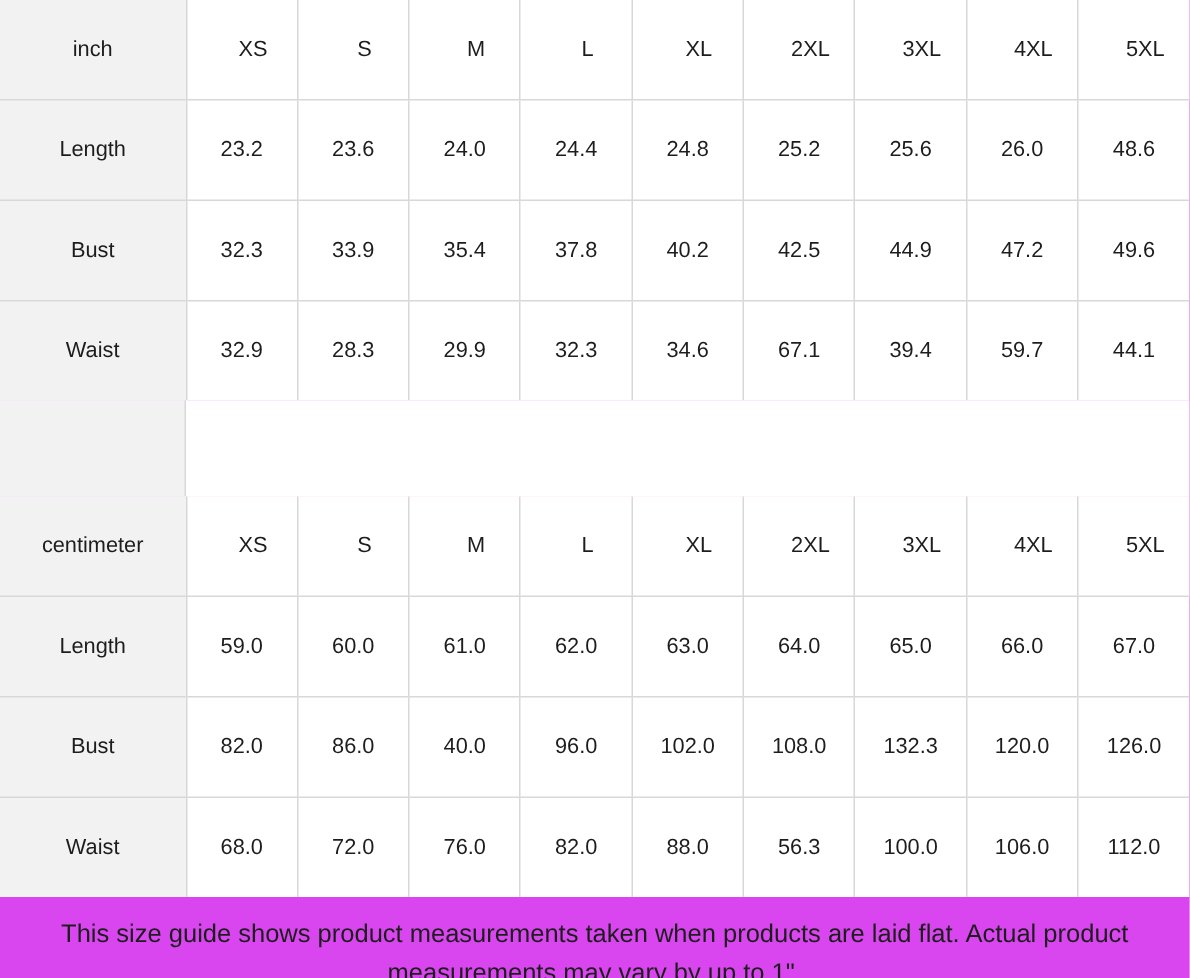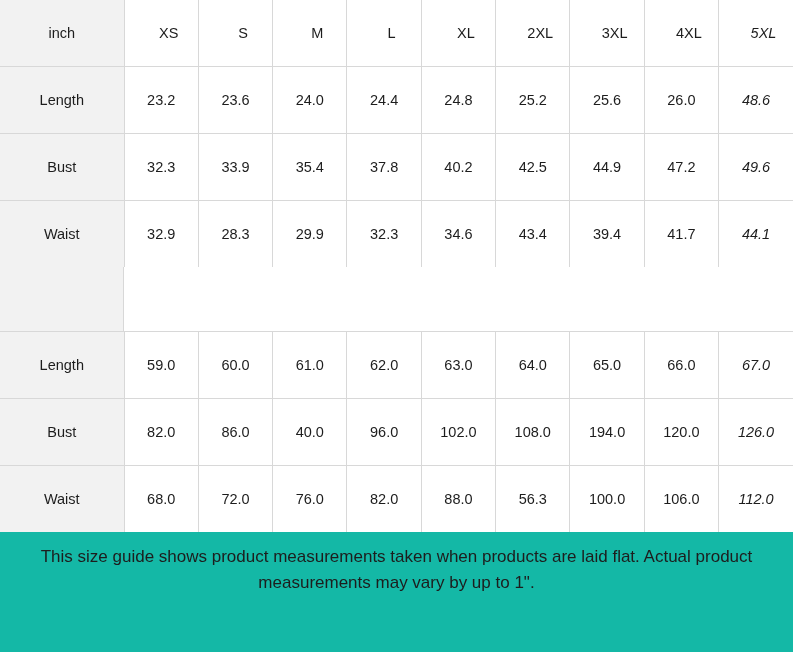--- a/index.html
+++ b/index.html
@@ -13,21 +13,21 @@
     font-family: "Liberation Sans", sans-serif;
     color: #1a1a1a;
     overflow: hidden;
   }
   .size-guide {
     width: 793px;
     height: 652px;
     box-sizing: border-box;
     display: flex;
     flex-direction: column;
-    background: #14b8a6;
+    background: #d946ef;
   }
   table.size-table {
     border-collapse: collapse;
     table-layout: fixed;
     width: 793px;
     background: #ffffff;
   }
   table.size-table col.label-col { width: 124px; }
   table.size-table col.size-col { width: 74.3px; }
 
@@ -47,21 +47,20 @@
   }
   table.size-table td.head-size {
     background: #ffffff;
     padding-left: 15px;
   }
   table.size-table tr.header-row td {
     height: 66px;
   }
   table.size-table td.last-col {
     border-right: none;
-    font-style: italic;
   }
   table.size-table tr.first-row td {
     border-top: none;
   }
   table.size-table tr.last-row td {
     border-bottom: none;
     text-align: center;
   }
   .spacer-row-block {
     display: flex;
@@ -145,23 +144,23 @@
         <td>47.2</td>
         <td class="last-col">49.6</td>
       </tr>
       <tr class="last-row">
         <td class="row-label">Waist</td>
         <td>32.9</td>
         <td>28.3</td>
         <td>29.9</td>
         <td>32.3</td>
         <td>34.6</td>
-        <td>43.4</td>
+        <td>67.1</td>
         <td>39.4</td>
-        <td>41.7</td>
+        <td>59.7</td>
         <td class="last-col">44.1</td>
       </tr>
     </tbody>
   </table>
 
   <div class="spacer-row-block">
     <div class="spacer-left"></div>
     <div class="spacer-right"></div>
   </div>
 
@@ -172,41 +171,53 @@
         <col class="size-col">
         <col class="size-col">
       <col class="size-col">
         <col class="size-col">
         <col class="size-col">
       <col class="size-col">
         <col class="size-col">
         <col class="size-col">
     </colgroup>
     <tbody>
+      <tr class="header-row first-row">
+        <td class="corner">centimeter</td>
+        <td class="head-size">XS</td>
+        <td class="head-size">S</td>
+        <td class="head-size">M</td>
+        <td class="head-size">L</td>
+        <td class="head-size">XL</td>
+        <td class="head-size">2XL</td>
+        <td class="head-size">3XL</td>
+        <td class="head-size">4XL</td>
+        <td class="head-size last-col">5XL</td>
+      </tr>
       <tr>
         <td class="row-label">Length</td>
         <td>59.0</td>
         <td>60.0</td>
         <td>61.0</td>
         <td>62.0</td>
         <td>63.0</td>
         <td>64.0</td>
         <td>65.0</td>
         <td>66.0</td>
         <td class="last-col">67.0</td>
       </tr>
       <tr>
         <td class="row-label">Bust</td>
         <td>82.0</td>
         <td>86.0</td>
         <td>40.0</td>
         <td>96.0</td>
         <td>102.0</td>
         <td>108.0</td>
-        <td>194.0</td>
+        <td>132.3</td>
         <td>120.0</td>
         <td class="last-col">126.0</td>
       </tr>
       <tr class="last-row">
         <td class="row-label">Waist</td>
         <td>68.0</td>
         <td>72.0</td>
         <td>76.0</td>
         <td>82.0</td>
         <td>88.0</td>

